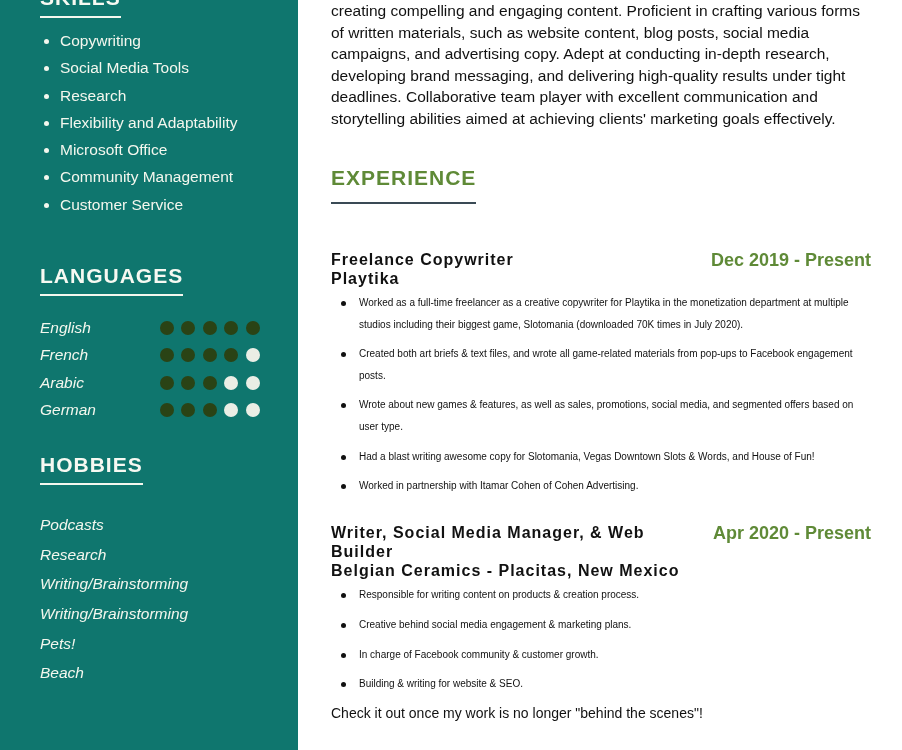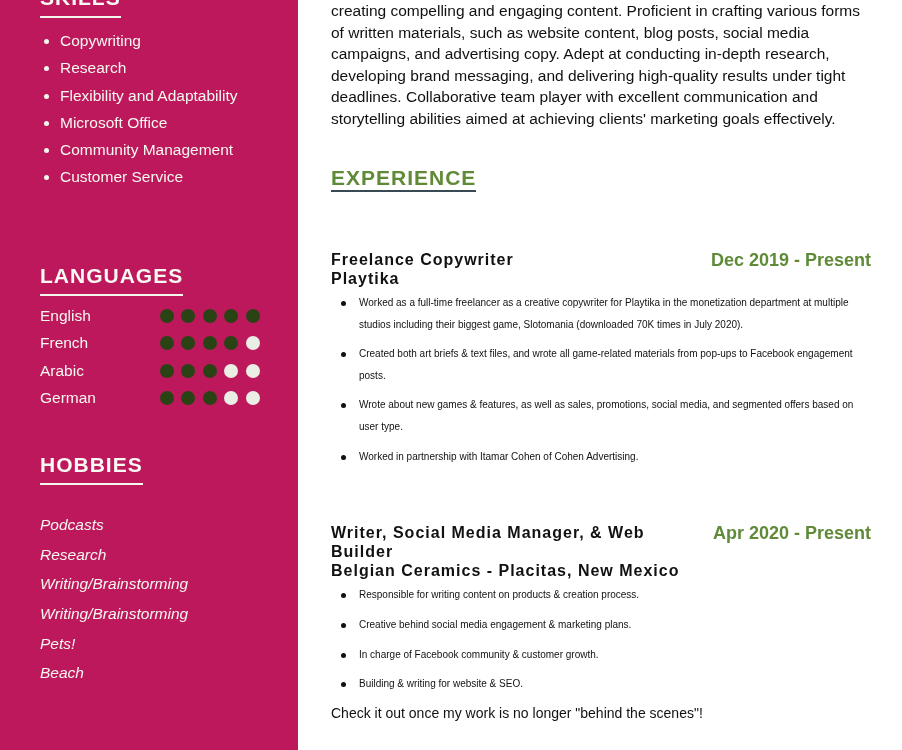--- a/index.html
+++ b/index.html
@@ -1,21 +1,21 @@
 <!DOCTYPE html>
 <html><head>
   <meta charset="utf-8">
   <style>
     * { box-sizing: border-box; margin: 0; padding: 0; }
     html, body { width: 902px; height: 750px; overflow: hidden; background: #ffffff; }
     body { font-family: "Liberation Sans", sans-serif; position: relative; }
 
     .sidebar {
       position: absolute; left: 0; top: 0; width: 298px; height: 750px;
-      background: #be185d; color: #f4f7ee;
+      background: #0f766e; color: #f4f7ee;
     }
     .side-section { position: absolute; left: 40px; }
     .side-heading {
       font-size: 21px; font-weight: bold; letter-spacing: 1px; color: #f7f9f2;
       display: inline-block; padding-bottom: 6px;
       border-bottom: 2px solid #f4f7ee;
     }
     .skills-list { list-style: none; margin-top: 9px; }
     .skills-list li {
       position: relative; padding-left: 20px; font-size: 15.5px; height: 27.3px; line-height: 27.3px;
@@ -29,51 +29,52 @@
     .ldot { width: 14px; height: 14px; border-radius: 50%; }
     .ldot.on { background: #2a4315; }
     .ldot.off { background: #eaeee5; }
     .hobby { font-size: 15.5px; height: 29.7px; line-height: 29.7px; }
 
     .main { position: absolute; left: 331px; top: 0; width: 540px; color: #111; }
     .summary { position: absolute; top: 0; left: 0; width: 545px; font-size: 15.5px; line-height: 21.6px; color: #111; }
     .exp-heading {
       position: absolute; top: 166px; left: 0;
       font-size: 21px; color: #5f8a37; letter-spacing: 1px;
-      padding-bottom: 0; border-bottom: 2px solid #3a4a55;
+      padding-bottom: 12px; border-bottom: 2px solid #3a4a55;
     }
     .job { position: absolute; left: 0; width: 540px; }
     .job-title { font-size: 16px; font-weight: bold; letter-spacing: 1px; color: #111; line-height: 19px; width: 360px; }
     .job-date { position: absolute; right: 0; top: 0; font-size: 18px; font-weight: bold; color: #5f8a37; }
     .job-company { font-size: 16px; font-weight: bold; letter-spacing: 1px; color: #111; line-height: 19px; }
     .bullets { list-style: none; margin-top: 4px; }
     .bullets li { position: relative; padding-left: 28px; font-size: 10px; line-height: 21.8px; margin-bottom: 7.6px; color: #111; }
     .bullets li .bdot { position: absolute; left: 10px; top: 9px; width: 5px; height: 5px; border-radius: 50%; background: #111; }
     .bullets.tight li { margin-bottom: 8px; }
     .closing { font-size: 14px; line-height: 21.8px; color: #111; }
   </style>
 </head>
 <body>
 
 <aside class="sidebar">
   <section class="side-section" style="top:-14px;">
     <div class="side-heading">SKILLS</div>
     <ul class="skills-list">
       <li><span class="dot"></span><span>Copywriting</span></li>
+      <li><span class="dot"></span><span>Social Media Tools</span></li>
       <li><span class="dot"></span><span>Research</span></li>
       <li><span class="dot"></span><span>Flexibility and Adaptability</span></li>
       <li><span class="dot"></span><span>Microsoft Office</span></li>
       <li><span class="dot"></span><span>Community Management</span></li>
       <li><span class="dot"></span><span>Customer Service</span></li>
     </ul>
   </section>
 
   <section class="side-section" style="top:264px;">
     <div class="side-heading">LANGUAGES</div>
-    <div style="margin-top:6px;">
+    <div style="margin-top:18px;font-style:italic;">
       <div class="lang-row">
         <span class="lang-name">English</span>
         <span class="lang-dots">
           <span class="ldot on"></span>
             <span class="ldot on"></span>
             <span class="ldot on"></span>
             <span class="ldot on"></span>
             <span class="ldot on"></span>
         </span>
       </div>
@@ -129,20 +130,21 @@
   <h2 class="exp-heading">EXPERIENCE</h2>
 
   <div class="job" style="top:214px;margin-top:36px;">
     <div class="job-title">Freelance Copywriter</div>
     <div class="job-date">Dec 2019 - Present</div>
     <div class="job-company">Playtika</div>
     <ul class="bullets">
       <li><span class="bdot"></span><span>Worked as a full-time freelancer as a creative copywriter for Playtika in the monetization department at multiple studios including their biggest game, Slotomania (downloaded 70K times in July 2020).</span></li>
       <li><span class="bdot"></span><span>Created both art briefs &amp; text files, and wrote all game-related materials from pop-ups to Facebook engagement posts.</span></li>
       <li><span class="bdot"></span><span>Wrote about new games &amp; features, as well as sales, promotions, social media, and segmented offers based on user type.</span></li>
+      <li><span class="bdot"></span><span>Had a blast writing awesome copy for Slotomania, Vegas Downtown Slots &amp; Words, and House of Fun!</span></li>
       <li><span class="bdot"></span><span>Worked in partnership with Itamar Cohen of Cohen Advertising.</span></li>
     </ul>
   </div>
 
   <div class="job" style="top:523px;">
     <div class="job-title">Writer, Social Media Manager, &amp; Web Builder</div>
     <div class="job-date">Apr 2020 - Present</div>
     <div class="job-company">Belgian Ceramics - Placitas, New Mexico</div>
     <ul class="bullets tight">
       <li><span class="bdot"></span><span>Responsible for writing content on products &amp; creation process.</span></li>

